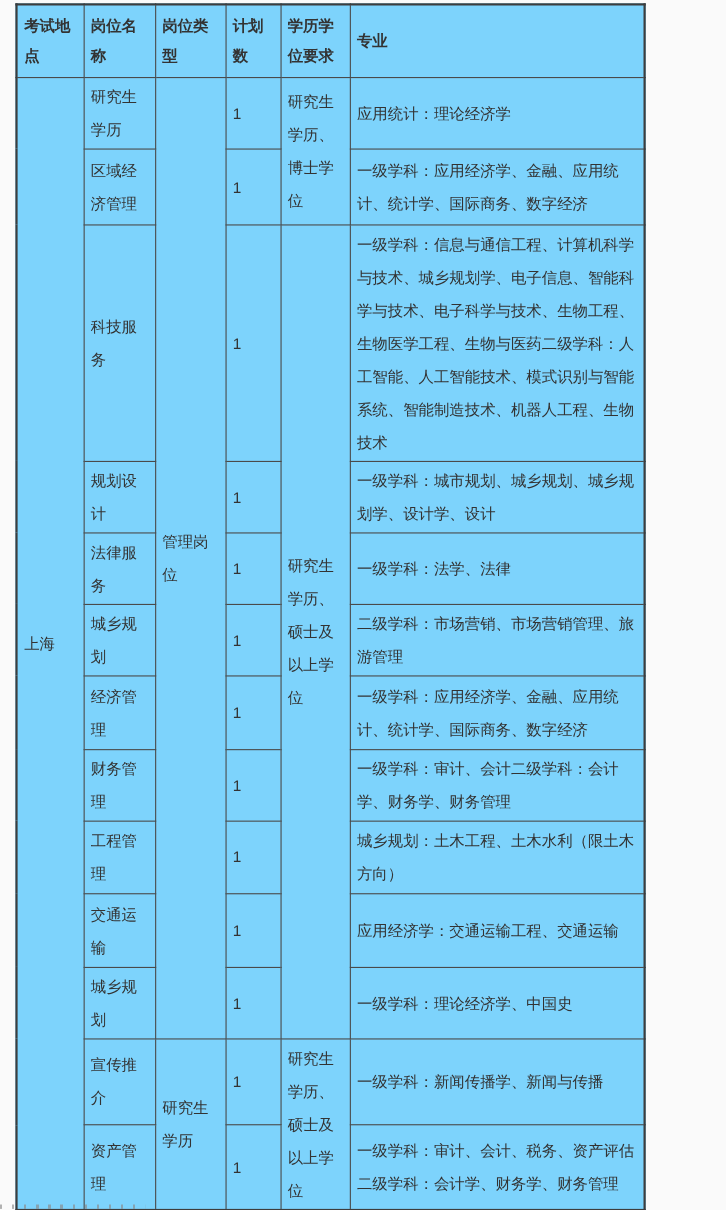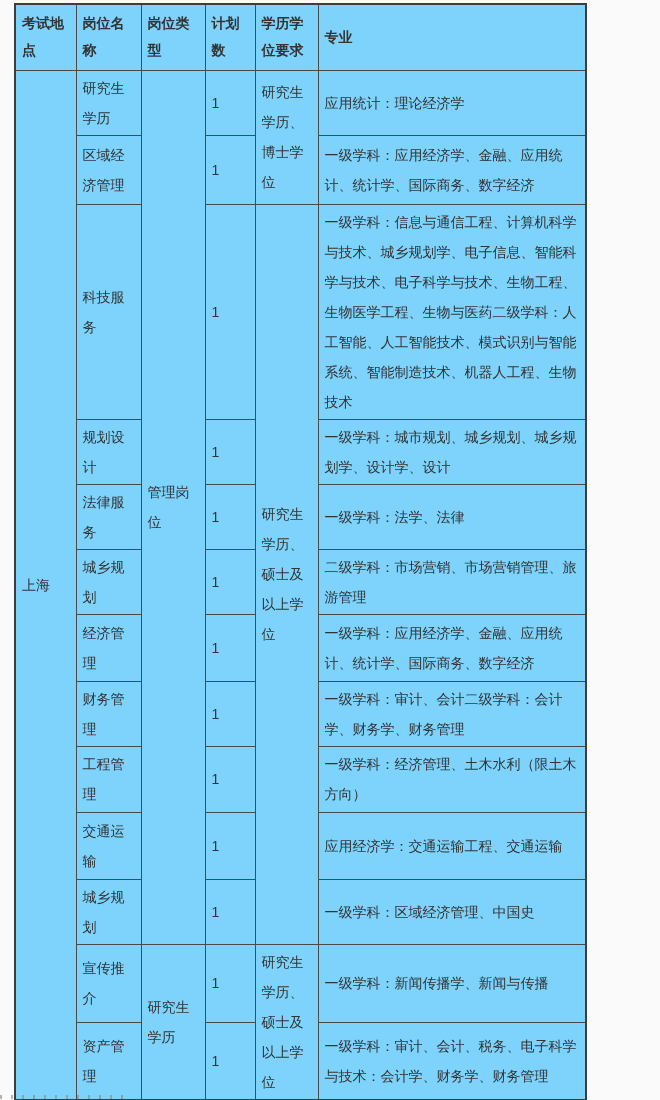--- a/index.html
+++ b/index.html
@@ -131,46 +131,46 @@
 
         <tr style="height:65px">
           <td>财务管理</td>
           <td>1</td>
           <td class="major-cell">一级学科：审计、会计二级学科：会计学、财务学、财务管理</td>
         </tr>
 
         <tr style="height:66px">
           <td>工程管理</td>
           <td>1</td>
-          <td class="major-cell">一级学科：经济管理、土木水利（限土木方向）</td>
+          <td class="major-cell">城乡规划：土木工程、土木水利（限土木方向）</td>
         </tr>
 
         <tr style="height:67px">
           <td>交通运输</td>
           <td>1</td>
           <td class="major-cell">应用经济学：交通运输工程、交通运输</td>
         </tr>
 
         <tr style="height:65px">
           <td>城乡规划</td>
           <td>1</td>
-          <td class="major-cell">一级学科：区域经济管理、中国史</td>
+          <td class="major-cell">一级学科：理论经济学、中国史</td>
         </tr>
 
         <tr style="height:77px">
           <td>宣传推介</td>
           <td rowspan="2">研究生学历</td>
           <td>1</td>
           <td rowspan="2">研究生学历、硕士及以上学位</td>
           <td class="major-cell">一级学科：新闻传播学、新闻与传播</td>
         </tr>
 
         <tr style="height:75px">
           <td>资产管理</td>
           <td>1</td>
-          <td class="major-cell">一级学科：审计、会计、税务、电子科学与技术：会计学、财务学、财务管理</td>
+          <td class="major-cell">一级学科：审计、会计、税务、资产评估二级学科：会计学、财务学、财务管理</td>
         </tr>
       </tbody>
     </table>
   </div>
 
   <div class="clipped-artifact"></div>
 </div>
 
 </body></html>

